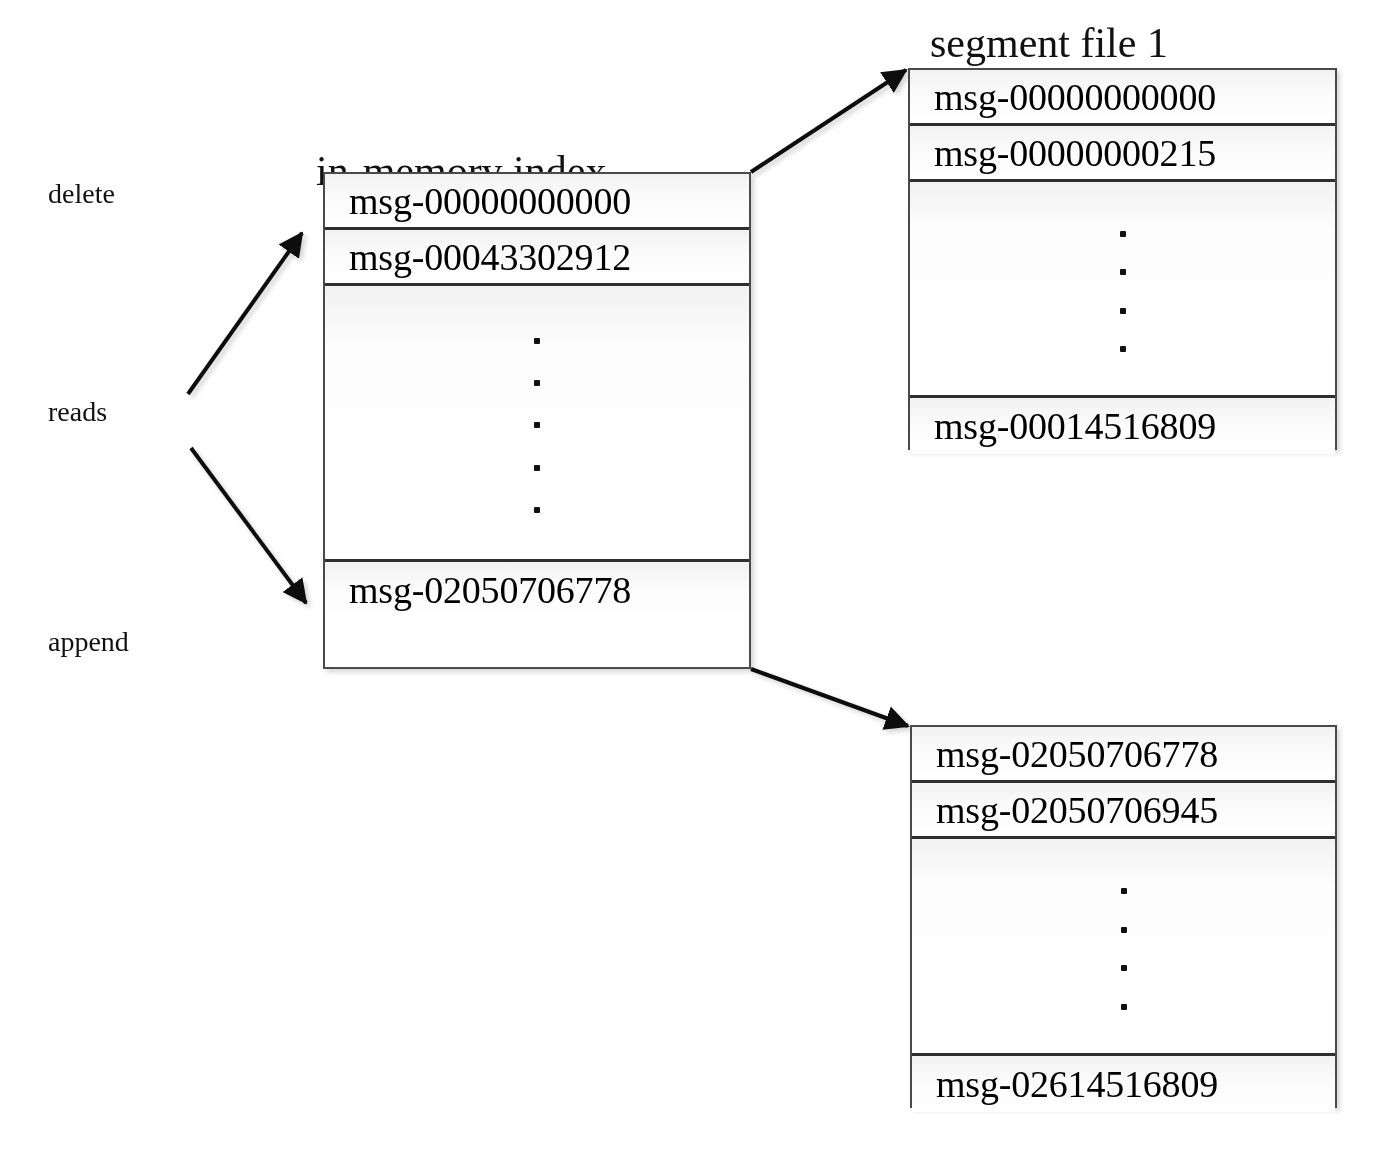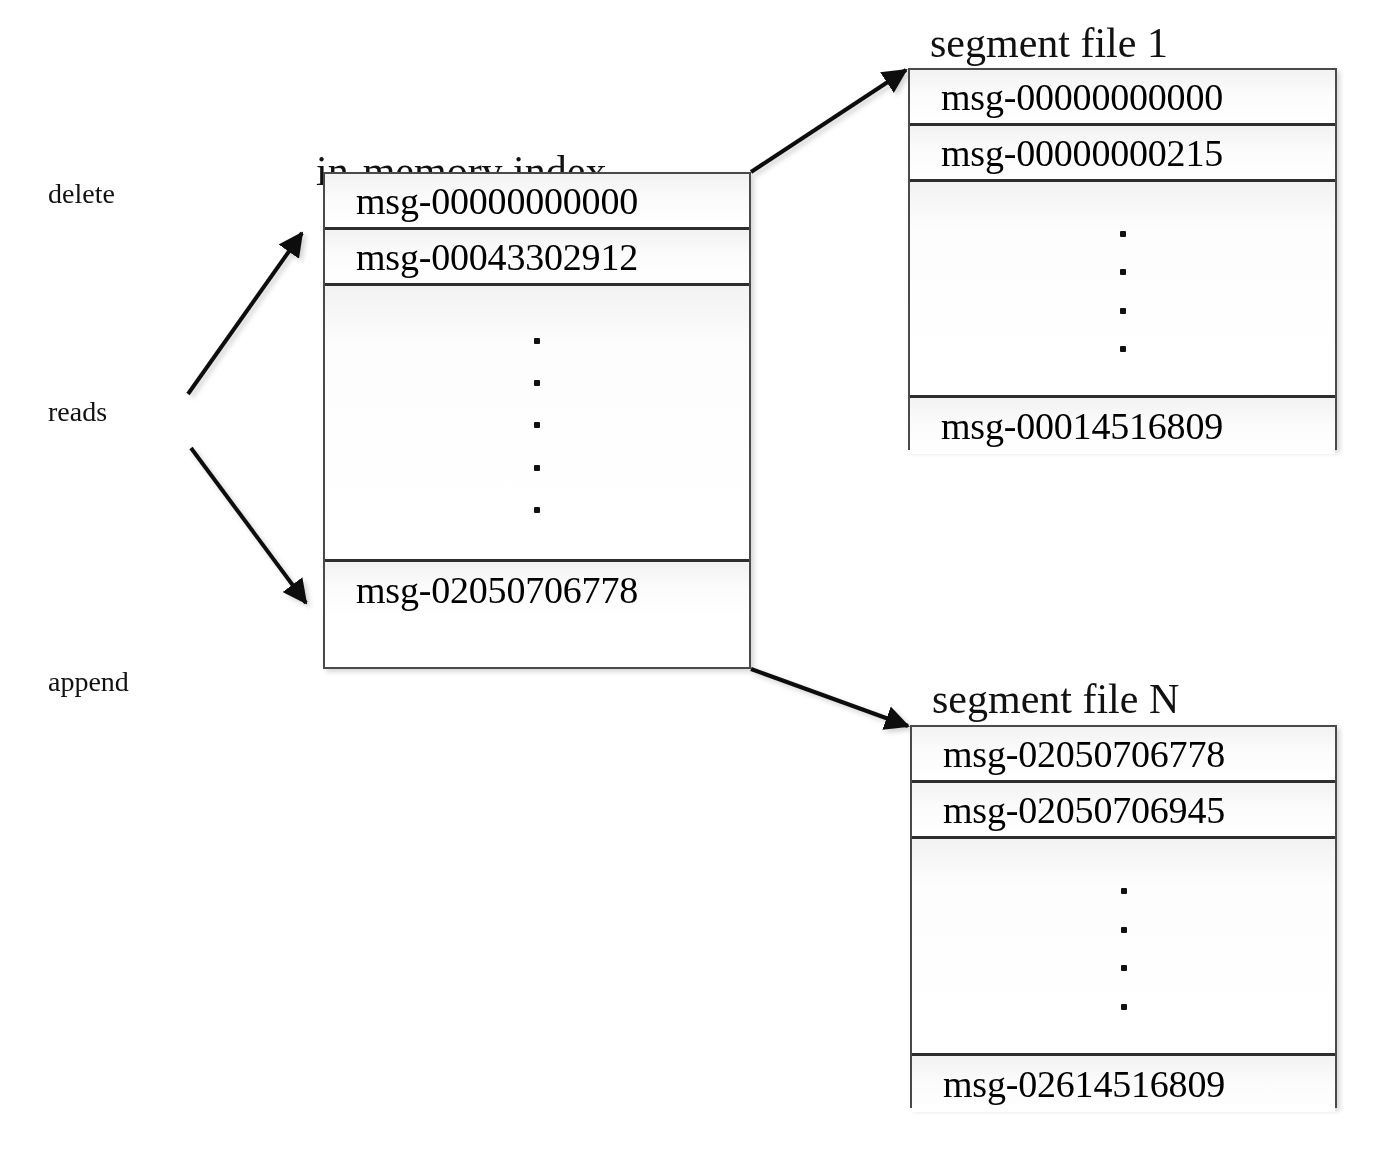--- a/index.html
+++ b/index.html
@@ -39,21 +39,21 @@
     line-height: 1;
     white-space: nowrap;
     color: #111111;
   }
   .row {
     position: relative;
     box-sizing: border-box;
     height: 56px;
     display: flex;
     align-items: center;
-    padding-left: 31px;
+    padding-left: 24px;
     font-size: 38px;
     line-height: 1;
     white-space: nowrap;
     background: linear-gradient(to bottom, #f2f2f2 0%, #fbfbfb 45%, #ffffff 100%);
     border-bottom: 3px solid #2e2e2e;
     letter-spacing: -0.2px;
   }
   .row.last {
     border-bottom: none;
   }
@@ -125,21 +125,21 @@
 
     <g filter="url(#softshadow)">
       <line x1="751" y1="669" x2="908" y2="726" stroke="#111111" stroke-width="4" marker-end="url(#ah)"></line>
     </g>
   </svg>
 
   <div class="side-label" style="left:48px; top:180px;">delete</div>
 
   <div class="side-label" style="left:48px; top:398px;">reads</div>
 
-  <div class="side-label" style="left:48px; top:628px;margin-top:40px;">append</div>
+  <div class="side-label" style="left:48px; top:628px;">append</div>
 
   <div class="box-caption" style="left:316px; top:134px;margin-top:16px;">in-memory index</div>
 
   <div class="table-box" style="left:323px; top:172px; width:428px; height:497px;">
     <div class="row">msg-00000000000</div>
     <div class="row">msg-00043302912</div>
     <div class="gap" style="height:276px;">
       <div class="dots" style="left:0; right:0;">
         <span class="dot"></span>
         <span class="dot"></span>
@@ -160,21 +160,20 @@
       <div class="dots" style="left:0; right:0;">
         <span class="dot"></span>
         <span class="dot"></span>
         <span class="dot"></span>
         <span class="dot"></span>
       </div>
     </div>
     <div class="row last">msg-00014516809</div>
   </div>
 
-  <div class="box-caption" style="left:932px; top:678px;">segment file N</div>
 
   <div class="table-box" style="left:910px; top:725px; width:427px; height:383px;">
     <div class="row">msg-02050706778</div>
     <div class="row">msg-02050706945</div>
     <div class="gap" style="height:217px;">
       <div class="dots" style="left:0; right:0;">
         <span class="dot"></span>
         <span class="dot"></span>
         <span class="dot"></span>
         <span class="dot"></span>

